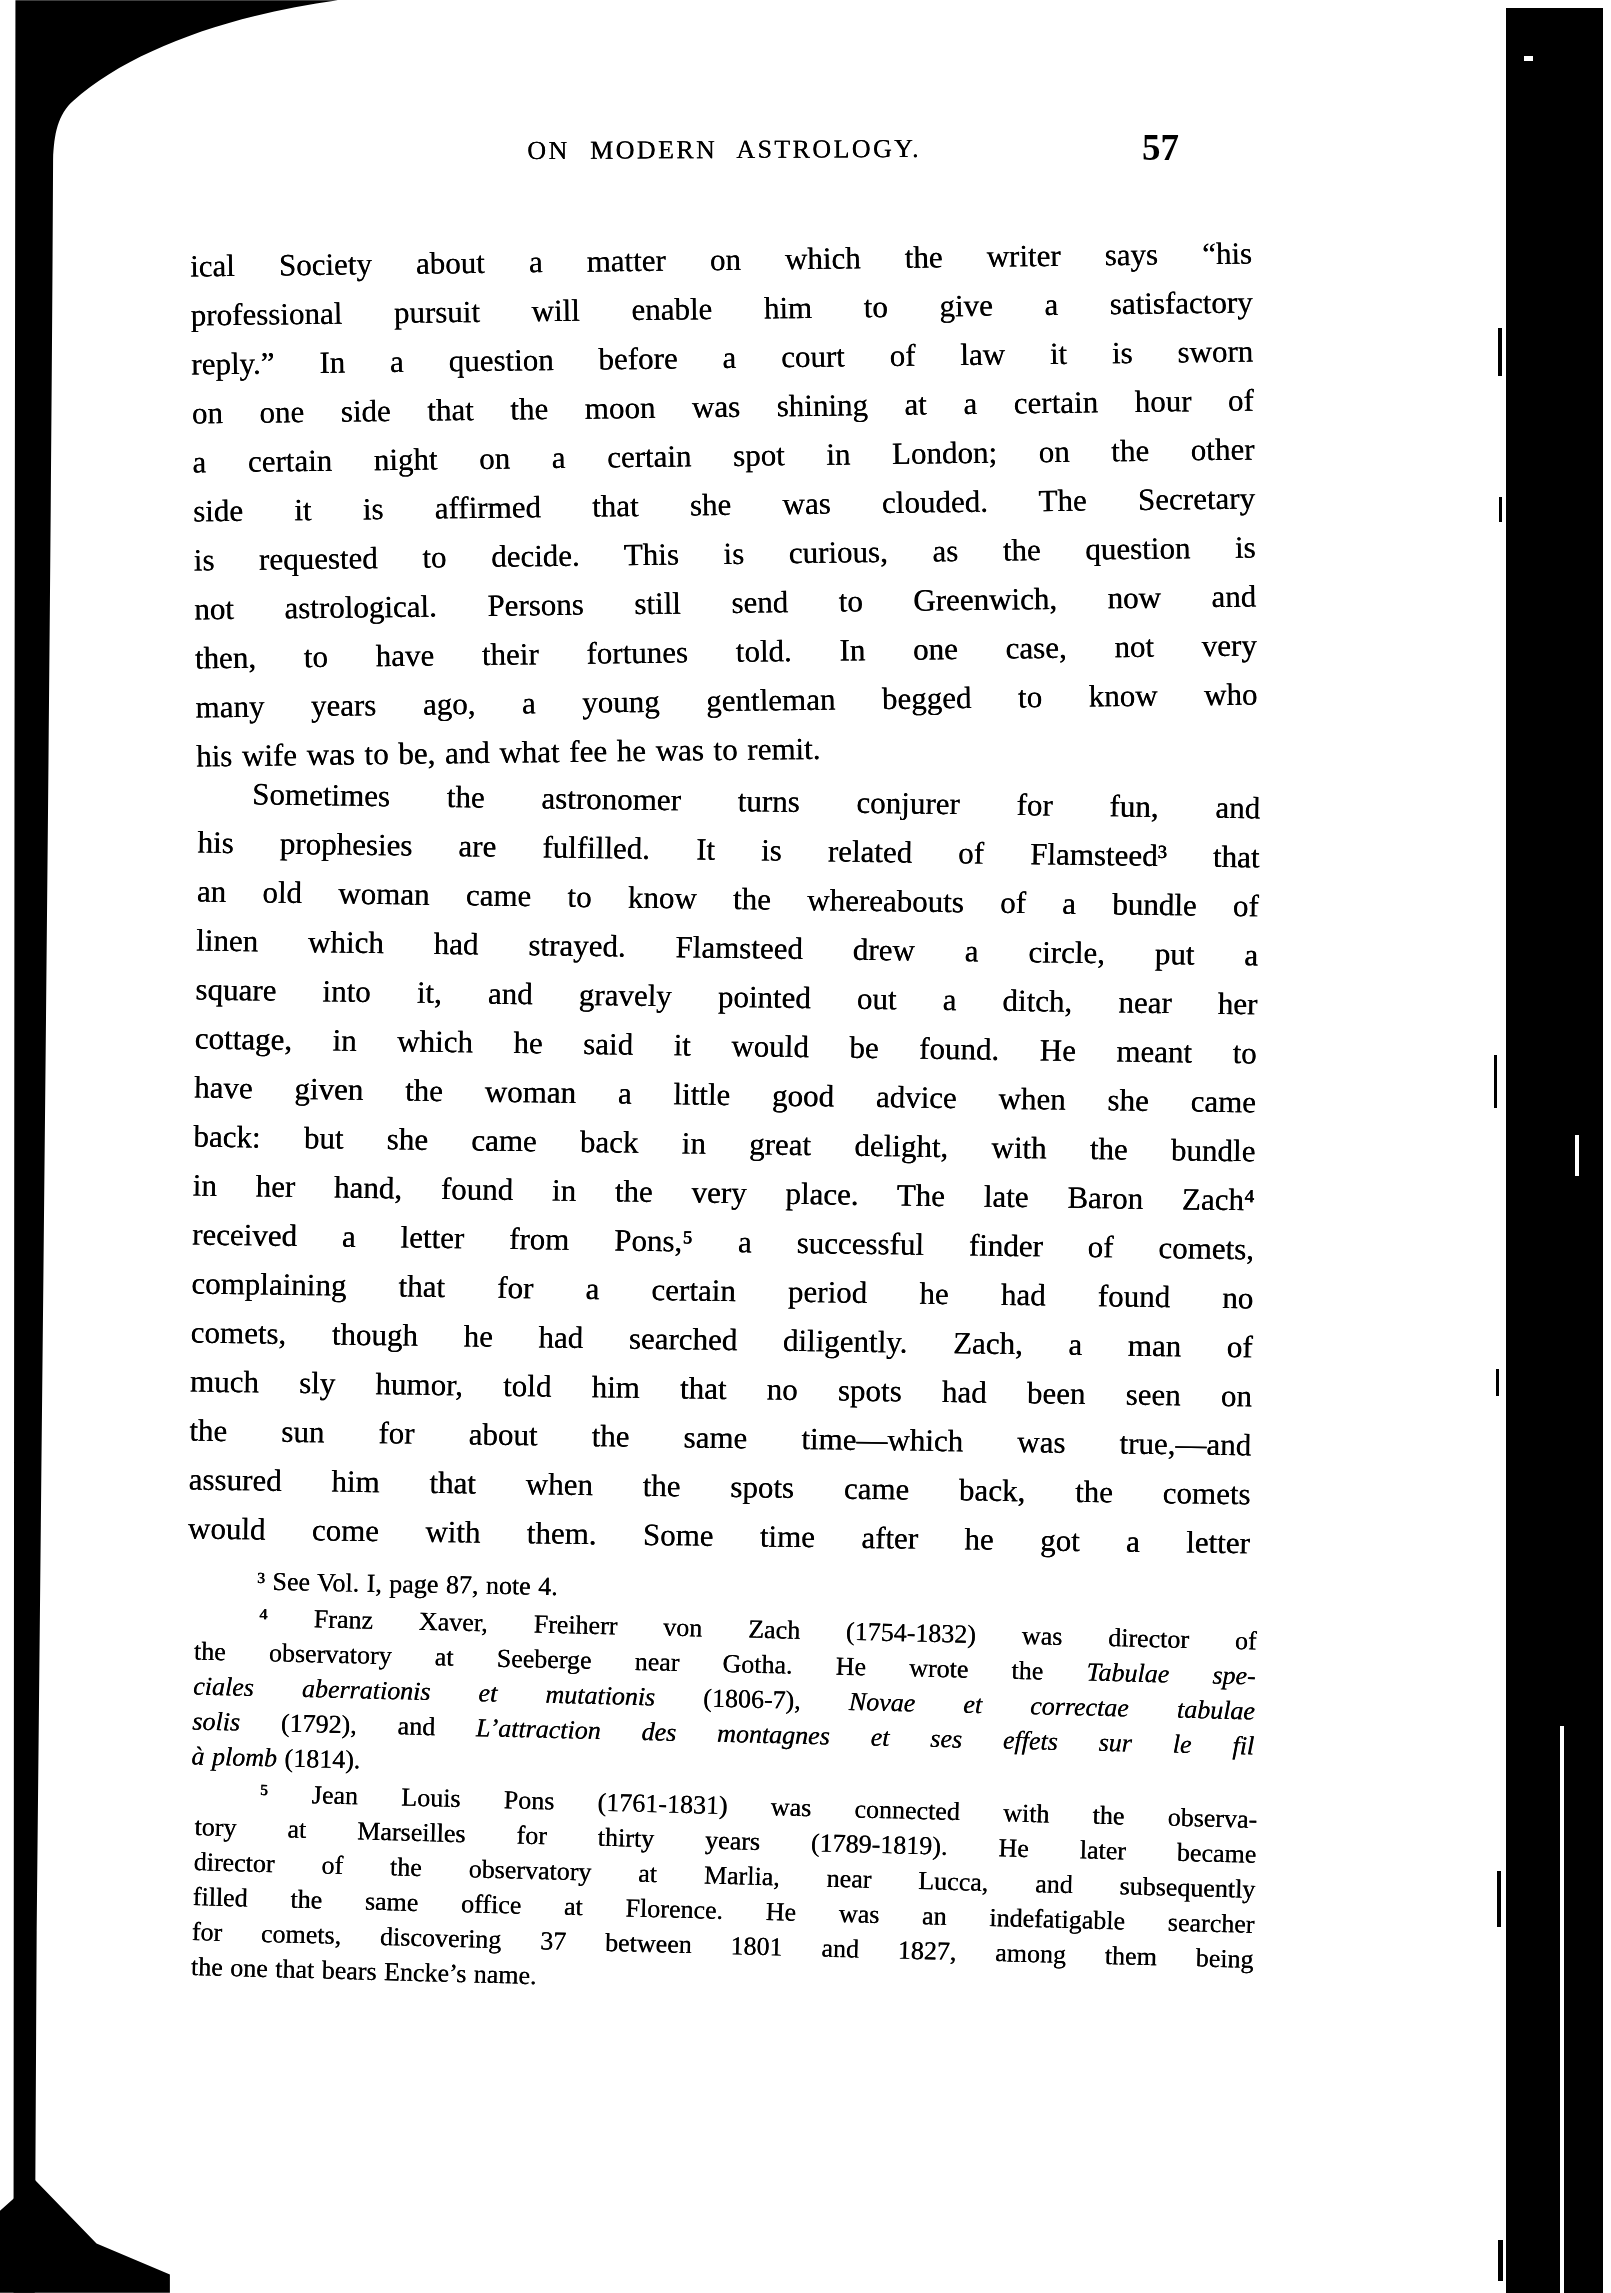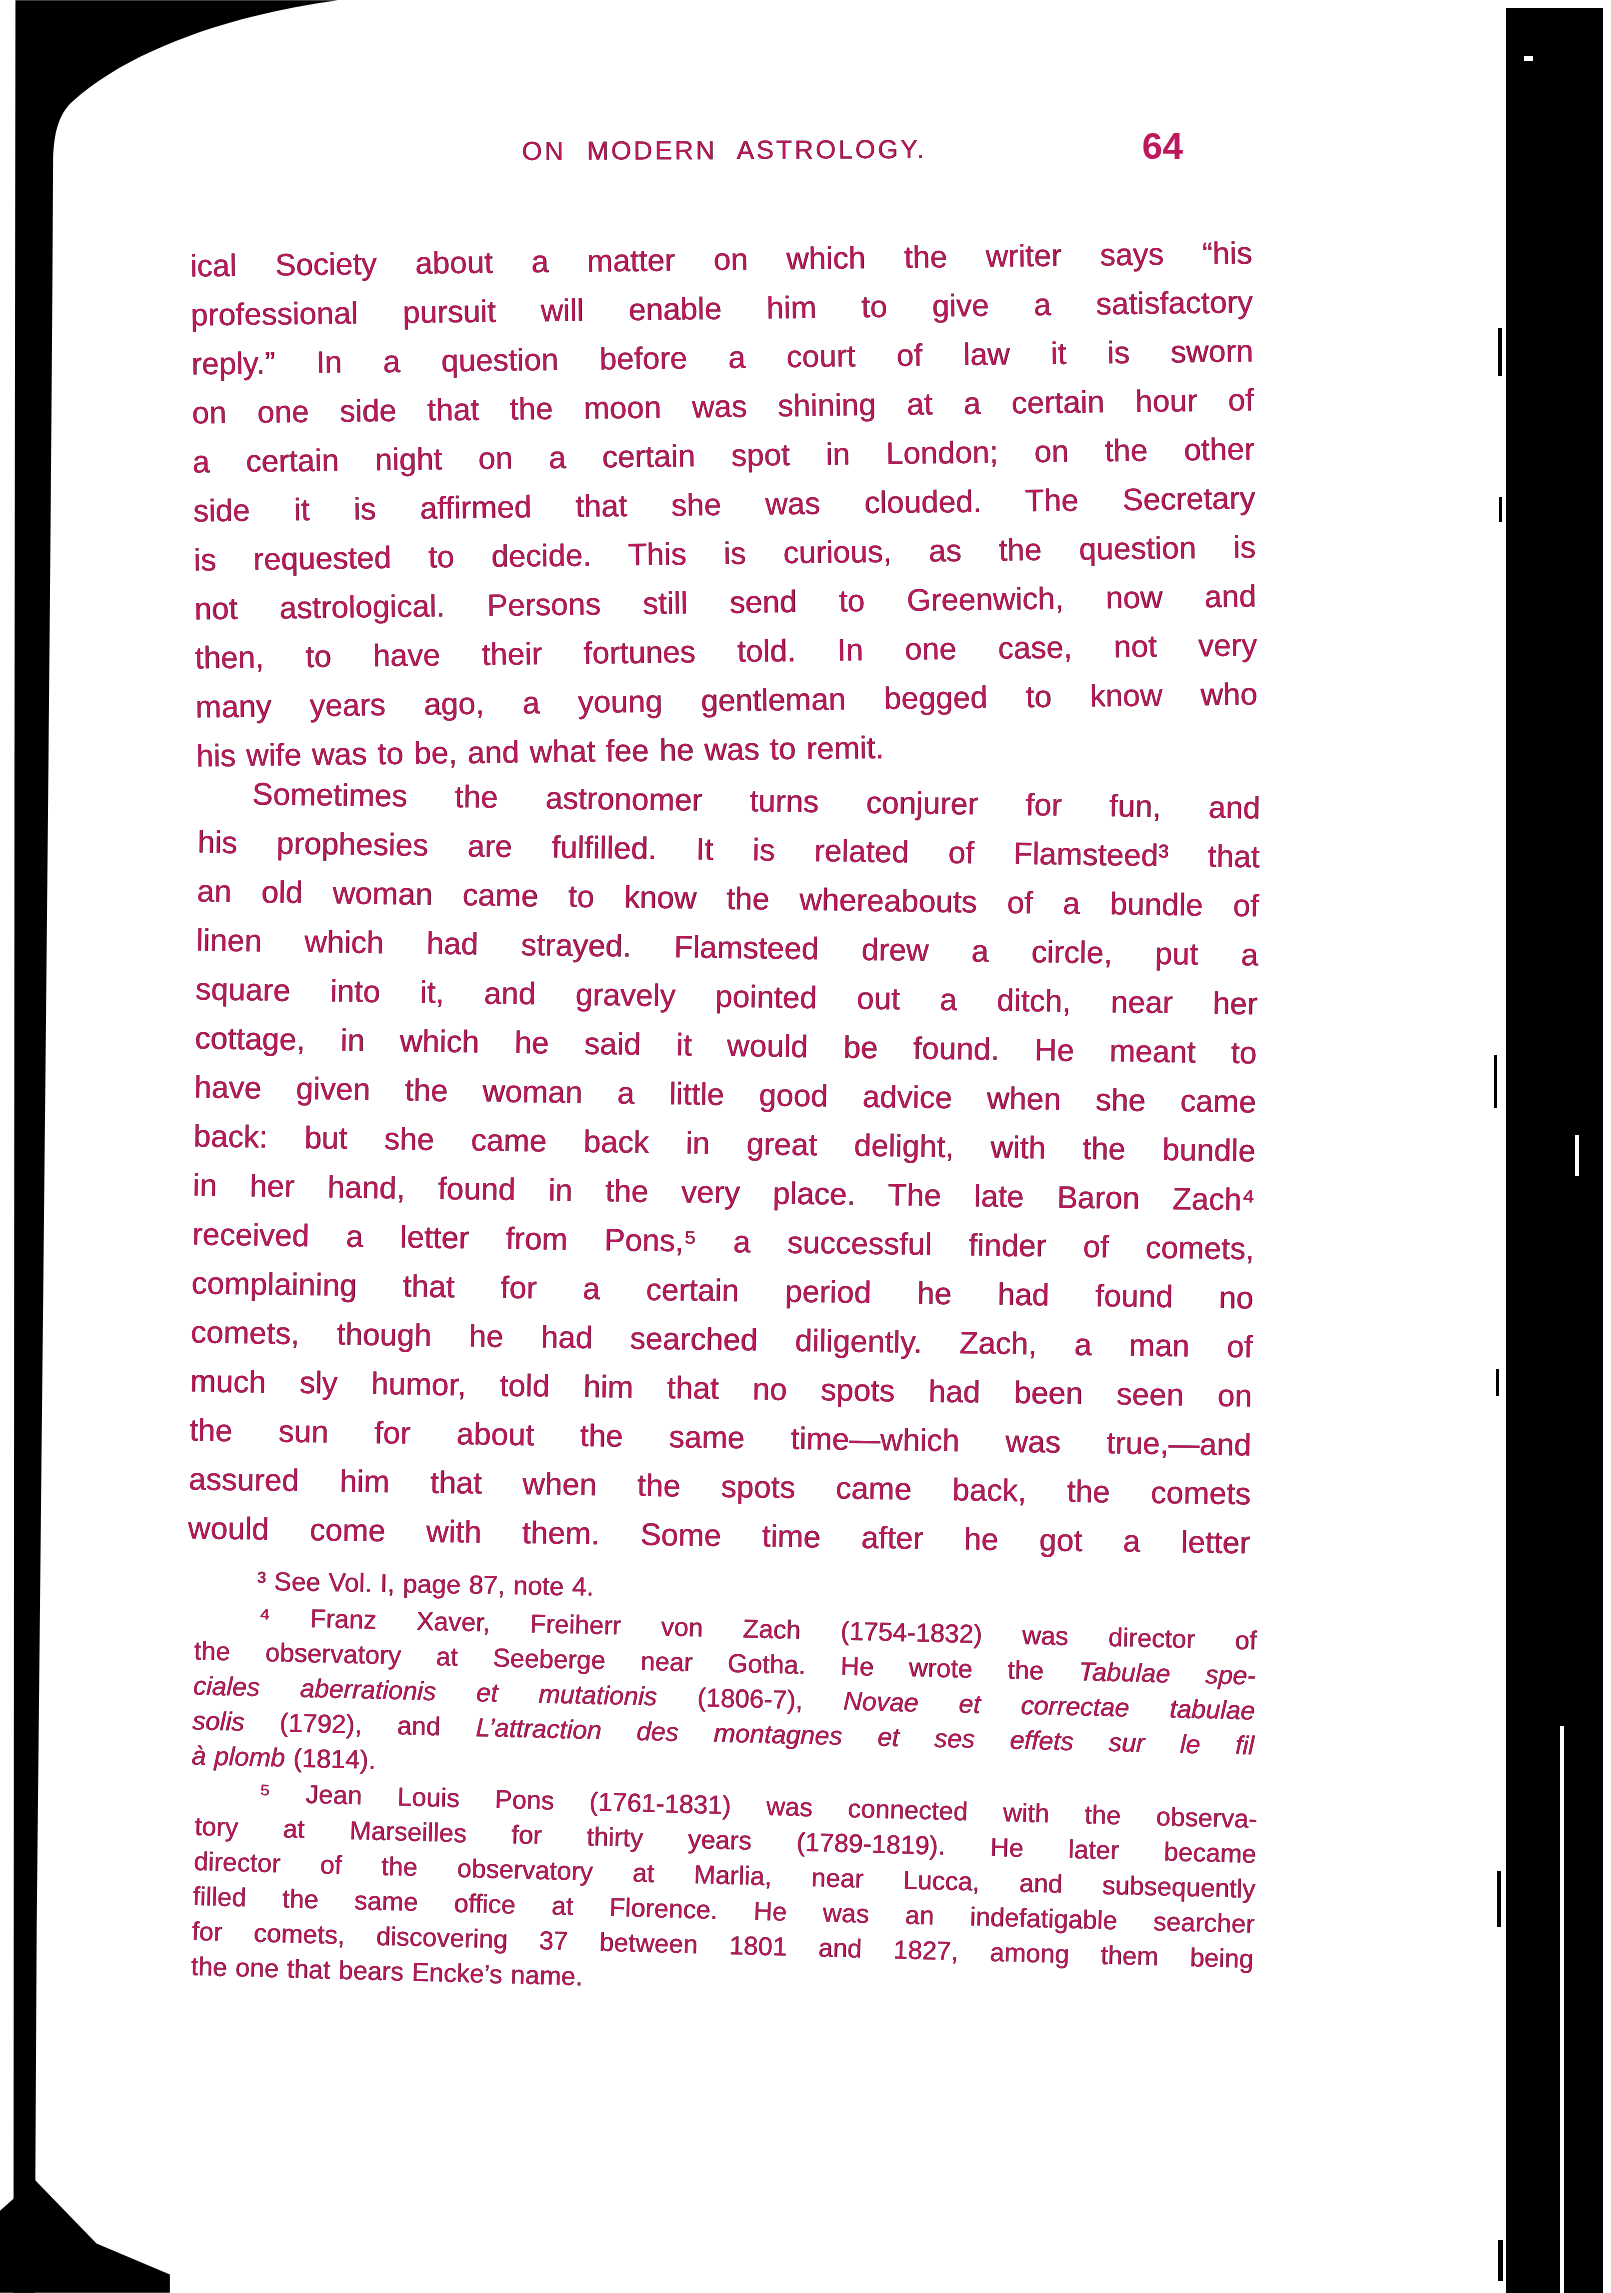--- a/index.html
+++ b/index.html
@@ -1,22 +1,22 @@
 <!DOCTYPE html>
 <html><head>
 <meta charset="utf-8">
 <style>
   html,body{margin:0;padding:0;background:#e8e8e8;}
   #canvas{
     position:relative;
     width:1611px;height:2293px;
     background:#ffffff;
     overflow:hidden;
-    font-family:Liberation Sans, sans-serif;
-    color:#be185d;
+    font-family:Liberation Serif, serif;
+    color:#000000;
   }
   .artifact{position:absolute;pointer-events:none;}
   .running-head{
     position:absolute;
     left:193px;top:135px;width:1062px;
     text-align:center;
     font-size:26px;
     letter-spacing:2.4px;
     word-spacing:11.6px;
     transform:rotate(-0.3deg);
@@ -79,21 +79,21 @@
   <div class="speck" style="left:1498px;top:328px;width:3.9px;height:48px;"></div>
   <div class="speck" style="left:1499px;top:497px;width:2.9px;height:25px;"></div>
   <div class="speck" style="left:1494px;top:1055px;width:2.9px;height:53px;"></div>
   <div class="speck" style="left:1496px;top:1369px;width:2.9px;height:27px;"></div>
   <div class="speck" style="left:1497px;top:1871px;width:3.9px;height:56px;"></div>
   <div class="speck" style="left:1498px;top:2240px;width:4.8px;height:41px;"></div>
   <div class="wspeck" style="left:1524px;top:56px;width:8.7px;height:4.8px;"></div>
   <div class="wspeck" style="left:1575px;top:1135px;width:3.9px;height:41px;"></div>
 
   <div class="running-head">ON MODERN ASTROLOGY.</div>
-  <div class="pagenum">64</div>
+  <div class="pagenum">57</div>
 
   <div class="textblock bodytext p1">
       <div class="tline"><span>ical Society about a matter on which the writer says “his</span></div>
       <div class="tline"><span>professional pursuit will enable him to give a satisfactory</span></div>
       <div class="tline"><span>reply.”  In a question before a court of law it is sworn</span></div>
       <div class="tline"><span>on one side that the moon was shining at a certain hour of</span></div>
       <div class="tline"><span>a certain night on a certain spot in London; on the other</span></div>
       <div class="tline"><span>side it is affirmed that she was clouded.  The Secretary</span></div>
       <div class="tline"><span>is requested to decide.  This is curious, as the question is</span></div>
       <div class="tline"><span>not astrological.  Persons still send to Greenwich, now and</span></div>

